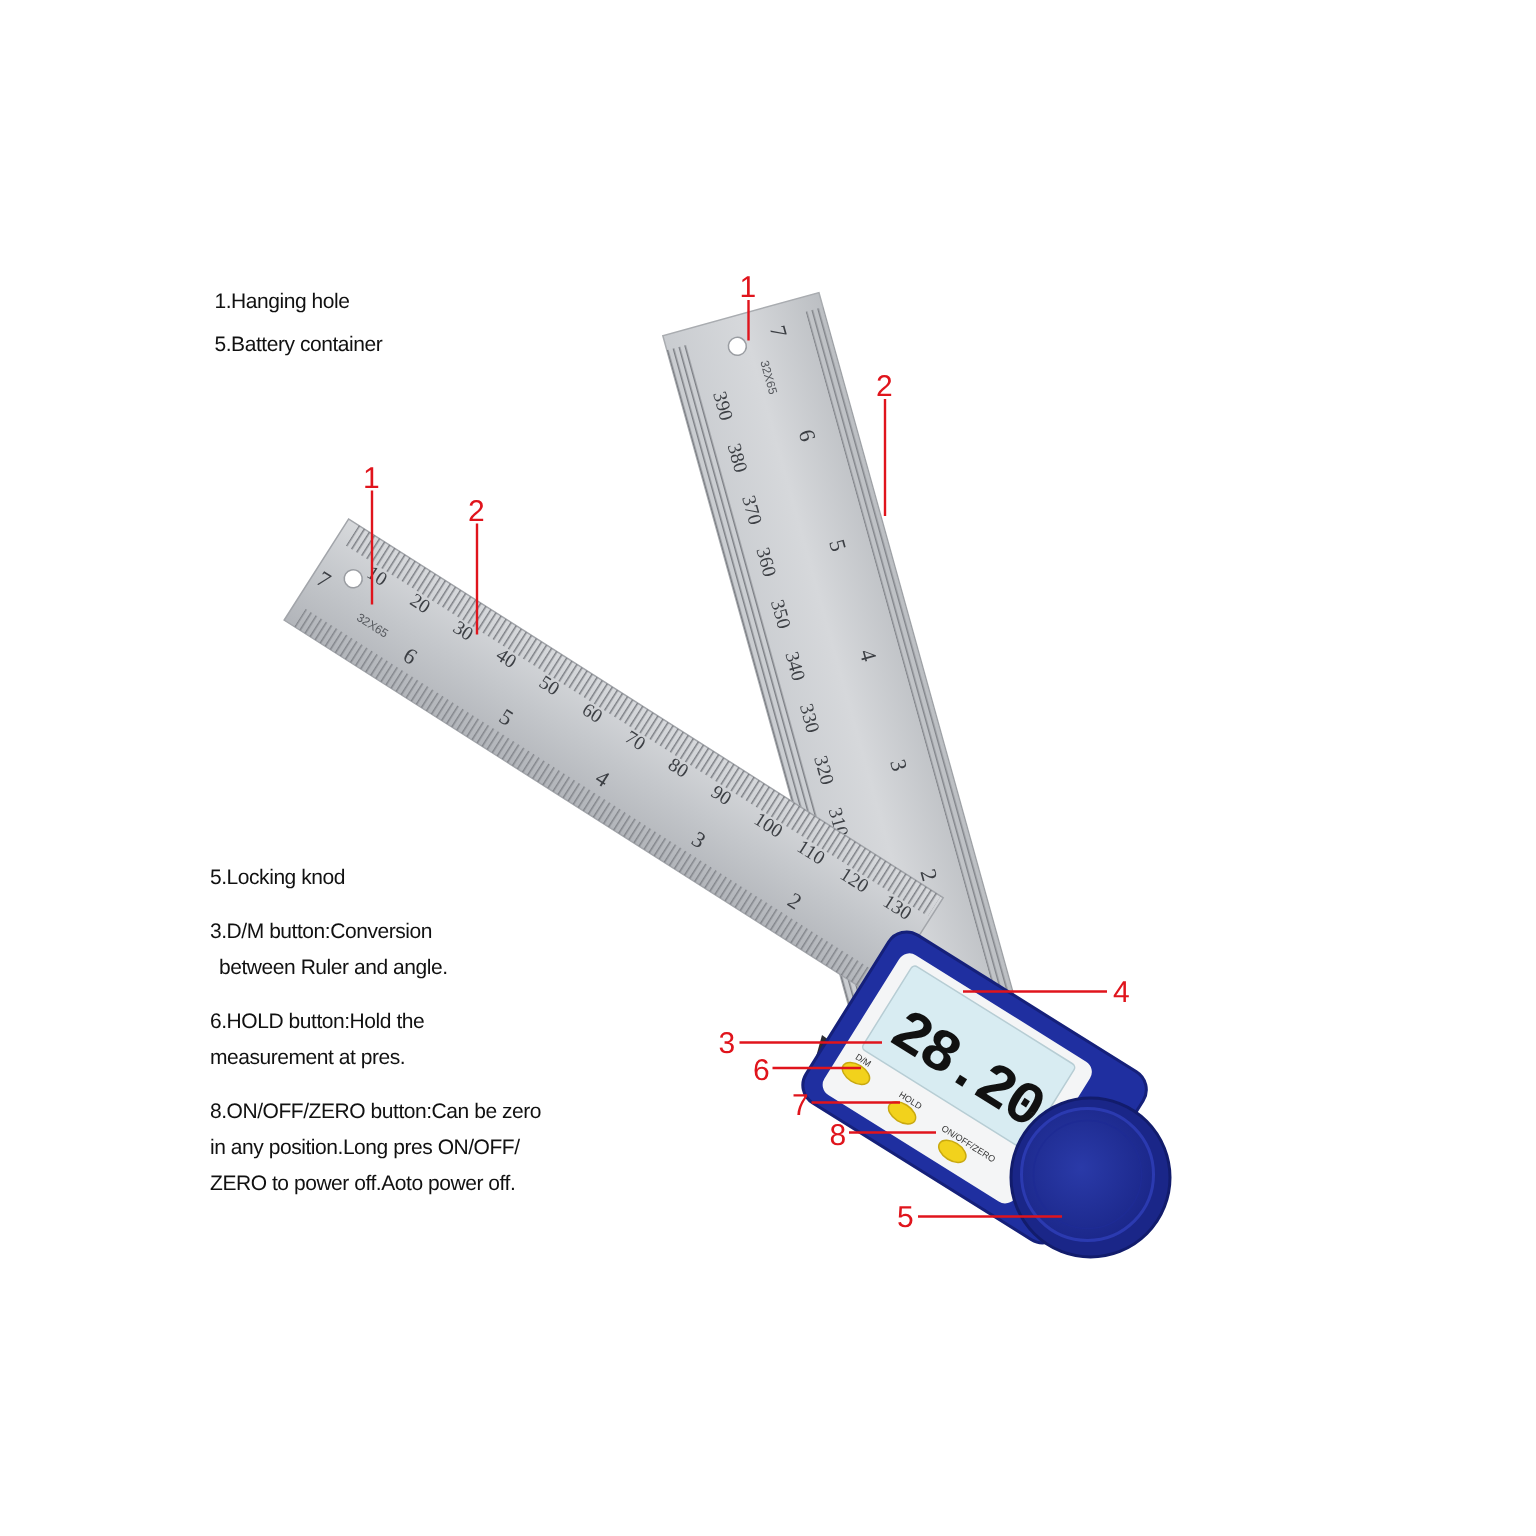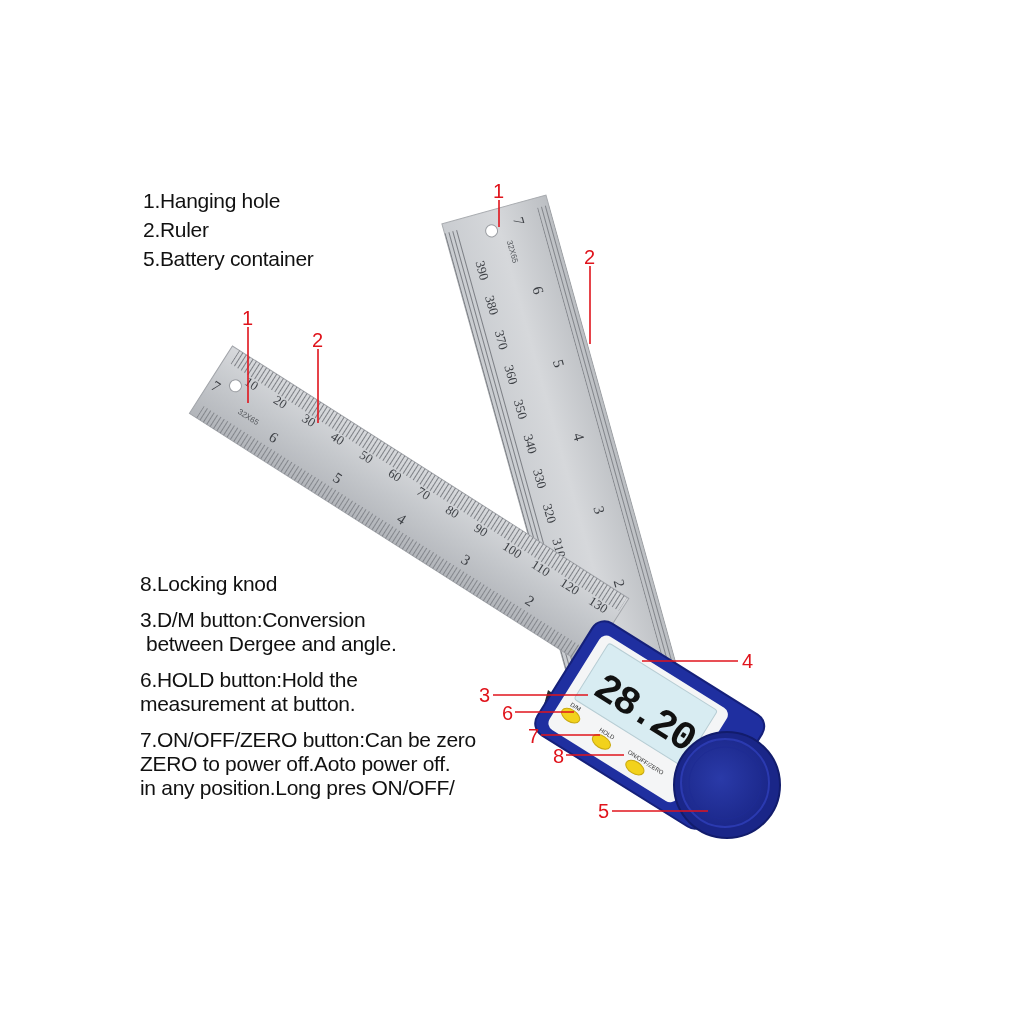--- a/index.html
+++ b/index.html
@@ -1,50 +1,49 @@
 <!DOCTYPE html>
 <html><head>
 <meta charset="utf-8">
 <style>
   html, body { margin:0; padding:0; background:#ffffff; }
   body { width:1024px; height:1024px; position:relative; overflow:hidden; font-family:"Liberation Sans", "DejaVu Sans", sans-serif; }
-  .legend { position:absolute; color:#111; font-size:21px; line-height:29px; letter-spacing:-0.3px; }
+  .legend { position:absolute; color:#111; font-size:14px; line-height:29px; letter-spacing:-0.3px; }
   .legend div { white-space:nowrap; }
   #legend-top { left:143px; top:186px; }
   #legend-bottom { left:140px; top:572px; }
   #legend-bottom .item { margin-bottom:12px; line-height:24px; }
   #legend-bottom .item .l2 { padding-left:6px; }
   svg#illustration { position:absolute; left:0; top:0; }
   .callout-num { font-family:"Liberation Sans", sans-serif; font-size:20px; fill:#e0141c; }
 </style>
 </head>
 <body>
 
 <div class="legend" id="legend-top">
   <div>1.Hanging hole</div>
-  <div>2.Ruler</div>
   <div>5.Battery container</div>
 </div>
 
 <div class="legend" id="legend-bottom">
   <div class="item">
-    <div>8.Locking knod</div>
+    <div>5.Locking knod</div>
   </div>
   <div class="item">
     <div>3.D/M button:Conversion</div>
-    <div class="l2">between Dergee and angle.</div>
+    <div class="l2">between Ruler and angle.</div>
   </div>
   <div class="item">
     <div>6.HOLD button:Hold the</div>
-    <div>measurement at button.</div>
-  </div>
-  <div class="item">
-    <div>7.ON/OFF/ZERO button:Can be zero</div>
+    <div>measurement at pres.</div>
+  </div>
+  <div class="item">
+    <div>8.ON/OFF/ZERO button:Can be zero</div>
+    <div>in any position.Long pres ON/OFF/</div>
     <div>ZERO to power off.Aoto power off.</div>
-    <div>in any position.Long pres ON/OFF/</div>
   </div>
 </div>
 
 <svg id="illustration" width="1024" height="1024" viewBox="0 0 1024 1024">
   <defs>
     <linearGradient id="steelL" x1="0" y1="0" x2="0" y2="1">
       <stop offset="0" stop-color="#d7d9dc"></stop>
       <stop offset="0.5" stop-color="#c4c7cb"></stop>
       <stop offset="1" stop-color="#b2b5ba"></stop>
     </linearGradient>

